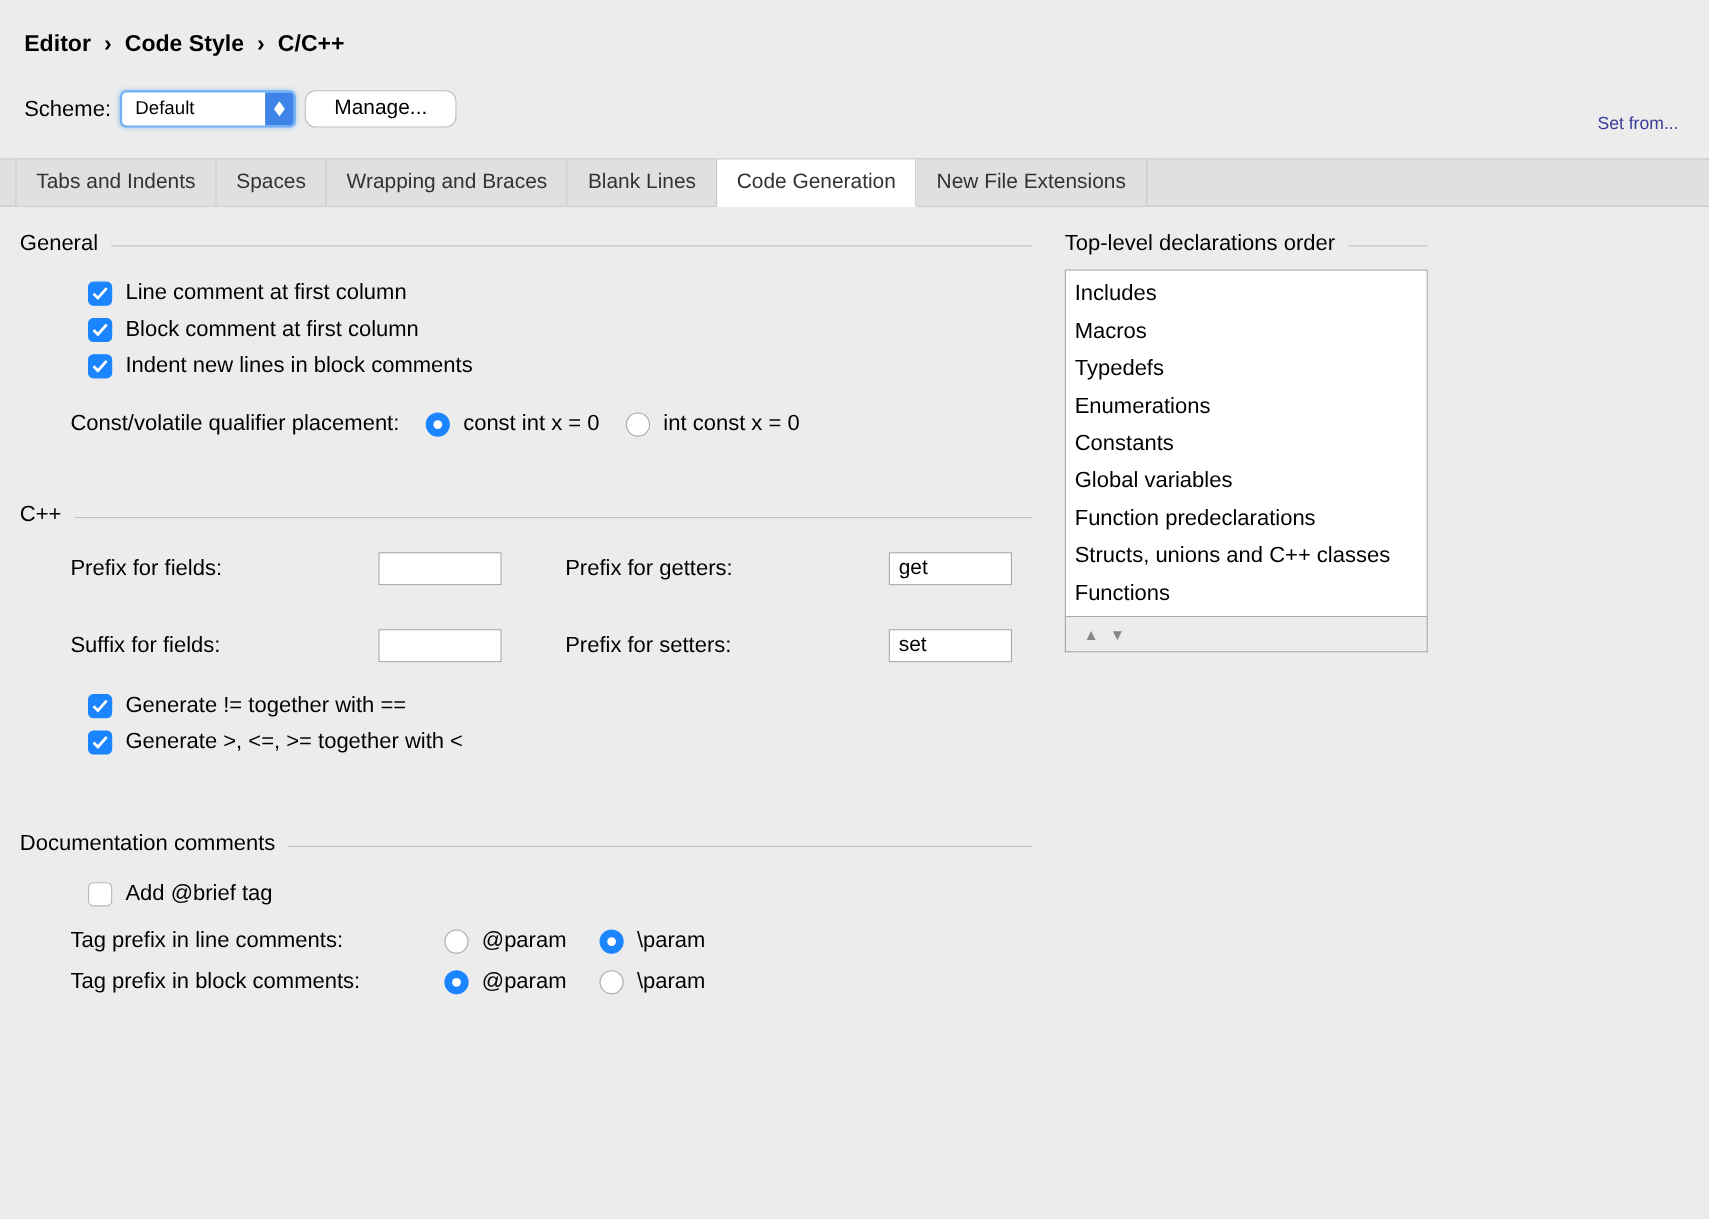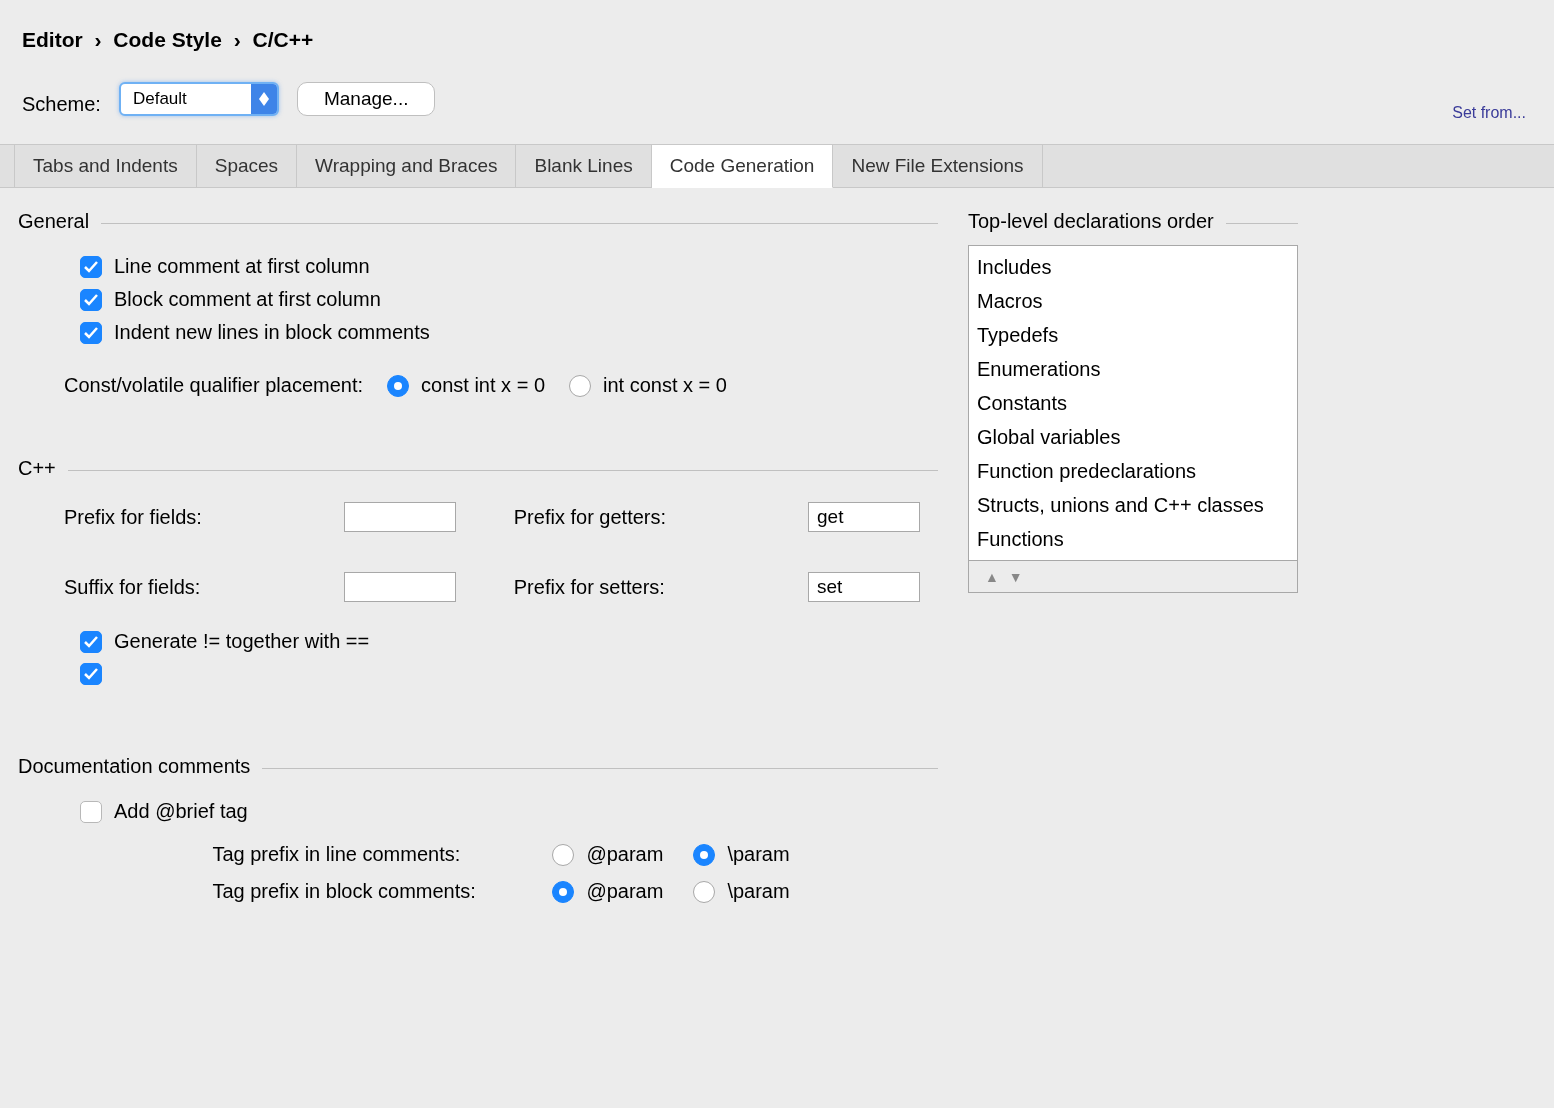--- a/index.html
+++ b/index.html
@@ -14,22 +14,22 @@
 }
 .container { padding: 18px 18px 0 18px; }
 .breadcrumb {
   font-size: 21px;
   font-weight: bold;
   margin: 10px 0 30px 4px;
 }
 .breadcrumb .sep { margin: 0 6px; font-weight: bold; }
 .scheme-row {
   display: flex;
-  align-items: flex-end;
-  gap: 18px;
+  align-items: center;
+  gap: 8px;
   margin: 0 0 28px 4px;
 }
 .scheme-label { font-size: 20px; }
 .select-wrap {
   display: inline-flex;
   align-items: center;
   background: #fff;
   border: 2px solid #6fb1f4;
   border-radius: 6px;
   box-shadow: 0 0 4px rgba(80,150,240,0.5);
@@ -183,21 +183,20 @@
   font-size: 19px;
   width: 112px;
 }
 .doc-row {
   display: flex;
   align-items: center;
   gap: 30px;
   font-size: 20px;
   padding-left: 46px;
   margin-bottom: 14px;
-  justify-content: center;
 }
 .doc-row .label { min-width: 310px; }
 .right .section-title-row { margin-bottom: 12px; }
 .list-box {
   background: #fff;
   border: 1px solid #a8a8a8;
   padding: 4px 6px;
 }
 .list-item {
   font-size: 20px;
@@ -332,20 +331,21 @@
               </svg>
             </span>
           <span>Generate != together with ==</span>
         </div>
         <div class="check-row">
           <span class="checkbox checked">
               <svg width="14" height="12" viewBox="0 0 14 12">
                 <polyline points="1,6 5,10 13,1" fill="none" stroke="#fff" stroke-width="2.5"></polyline>
               </svg>
             </span>
+          <span>Generate &gt;, &lt;=, &gt;= together with &lt;</span>
         </div>
       </div>
 
       <div class="section-gap"></div>
 
       <div class="section-title-row">
         <span class="section-title">Documentation comments</span>
         <span class="section-line"></span>
       </div>
 

